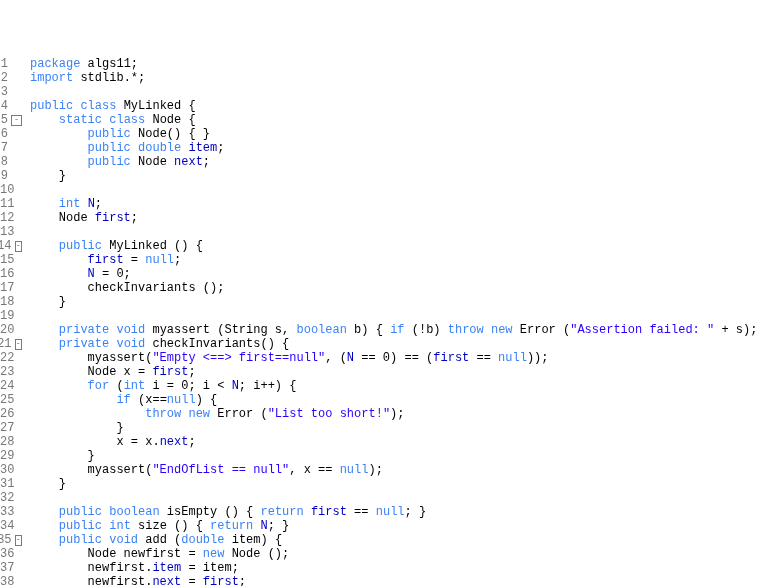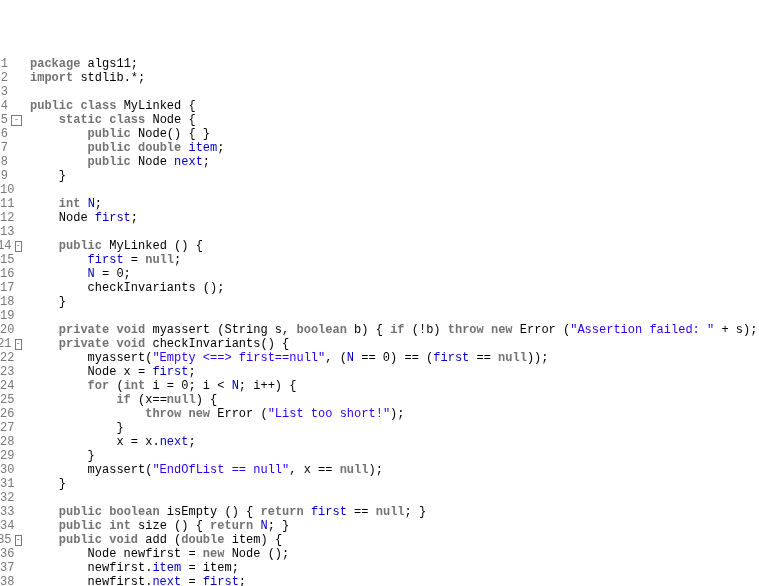--- a/index.html
+++ b/index.html
@@ -40,21 +40,21 @@
     margin-left: 3px;
     color: #7a7a7a;
     font-family: monospace;
   }
   .code {
     flex: 1;
   }
   .code .cl {
     height: 14px;
   }
-  .kw { color: #737373; font-weight: bold; }
+  .kw { color: #3b82f6; font-weight: normal; }
   .str { color: #2a00ff; }
   .fld { color: #0000c0; margin-top: 16px; }
   .txt { color: #000000; }
 </style>
 </head>
 <body>
 
 
 
 <div class="editor">

